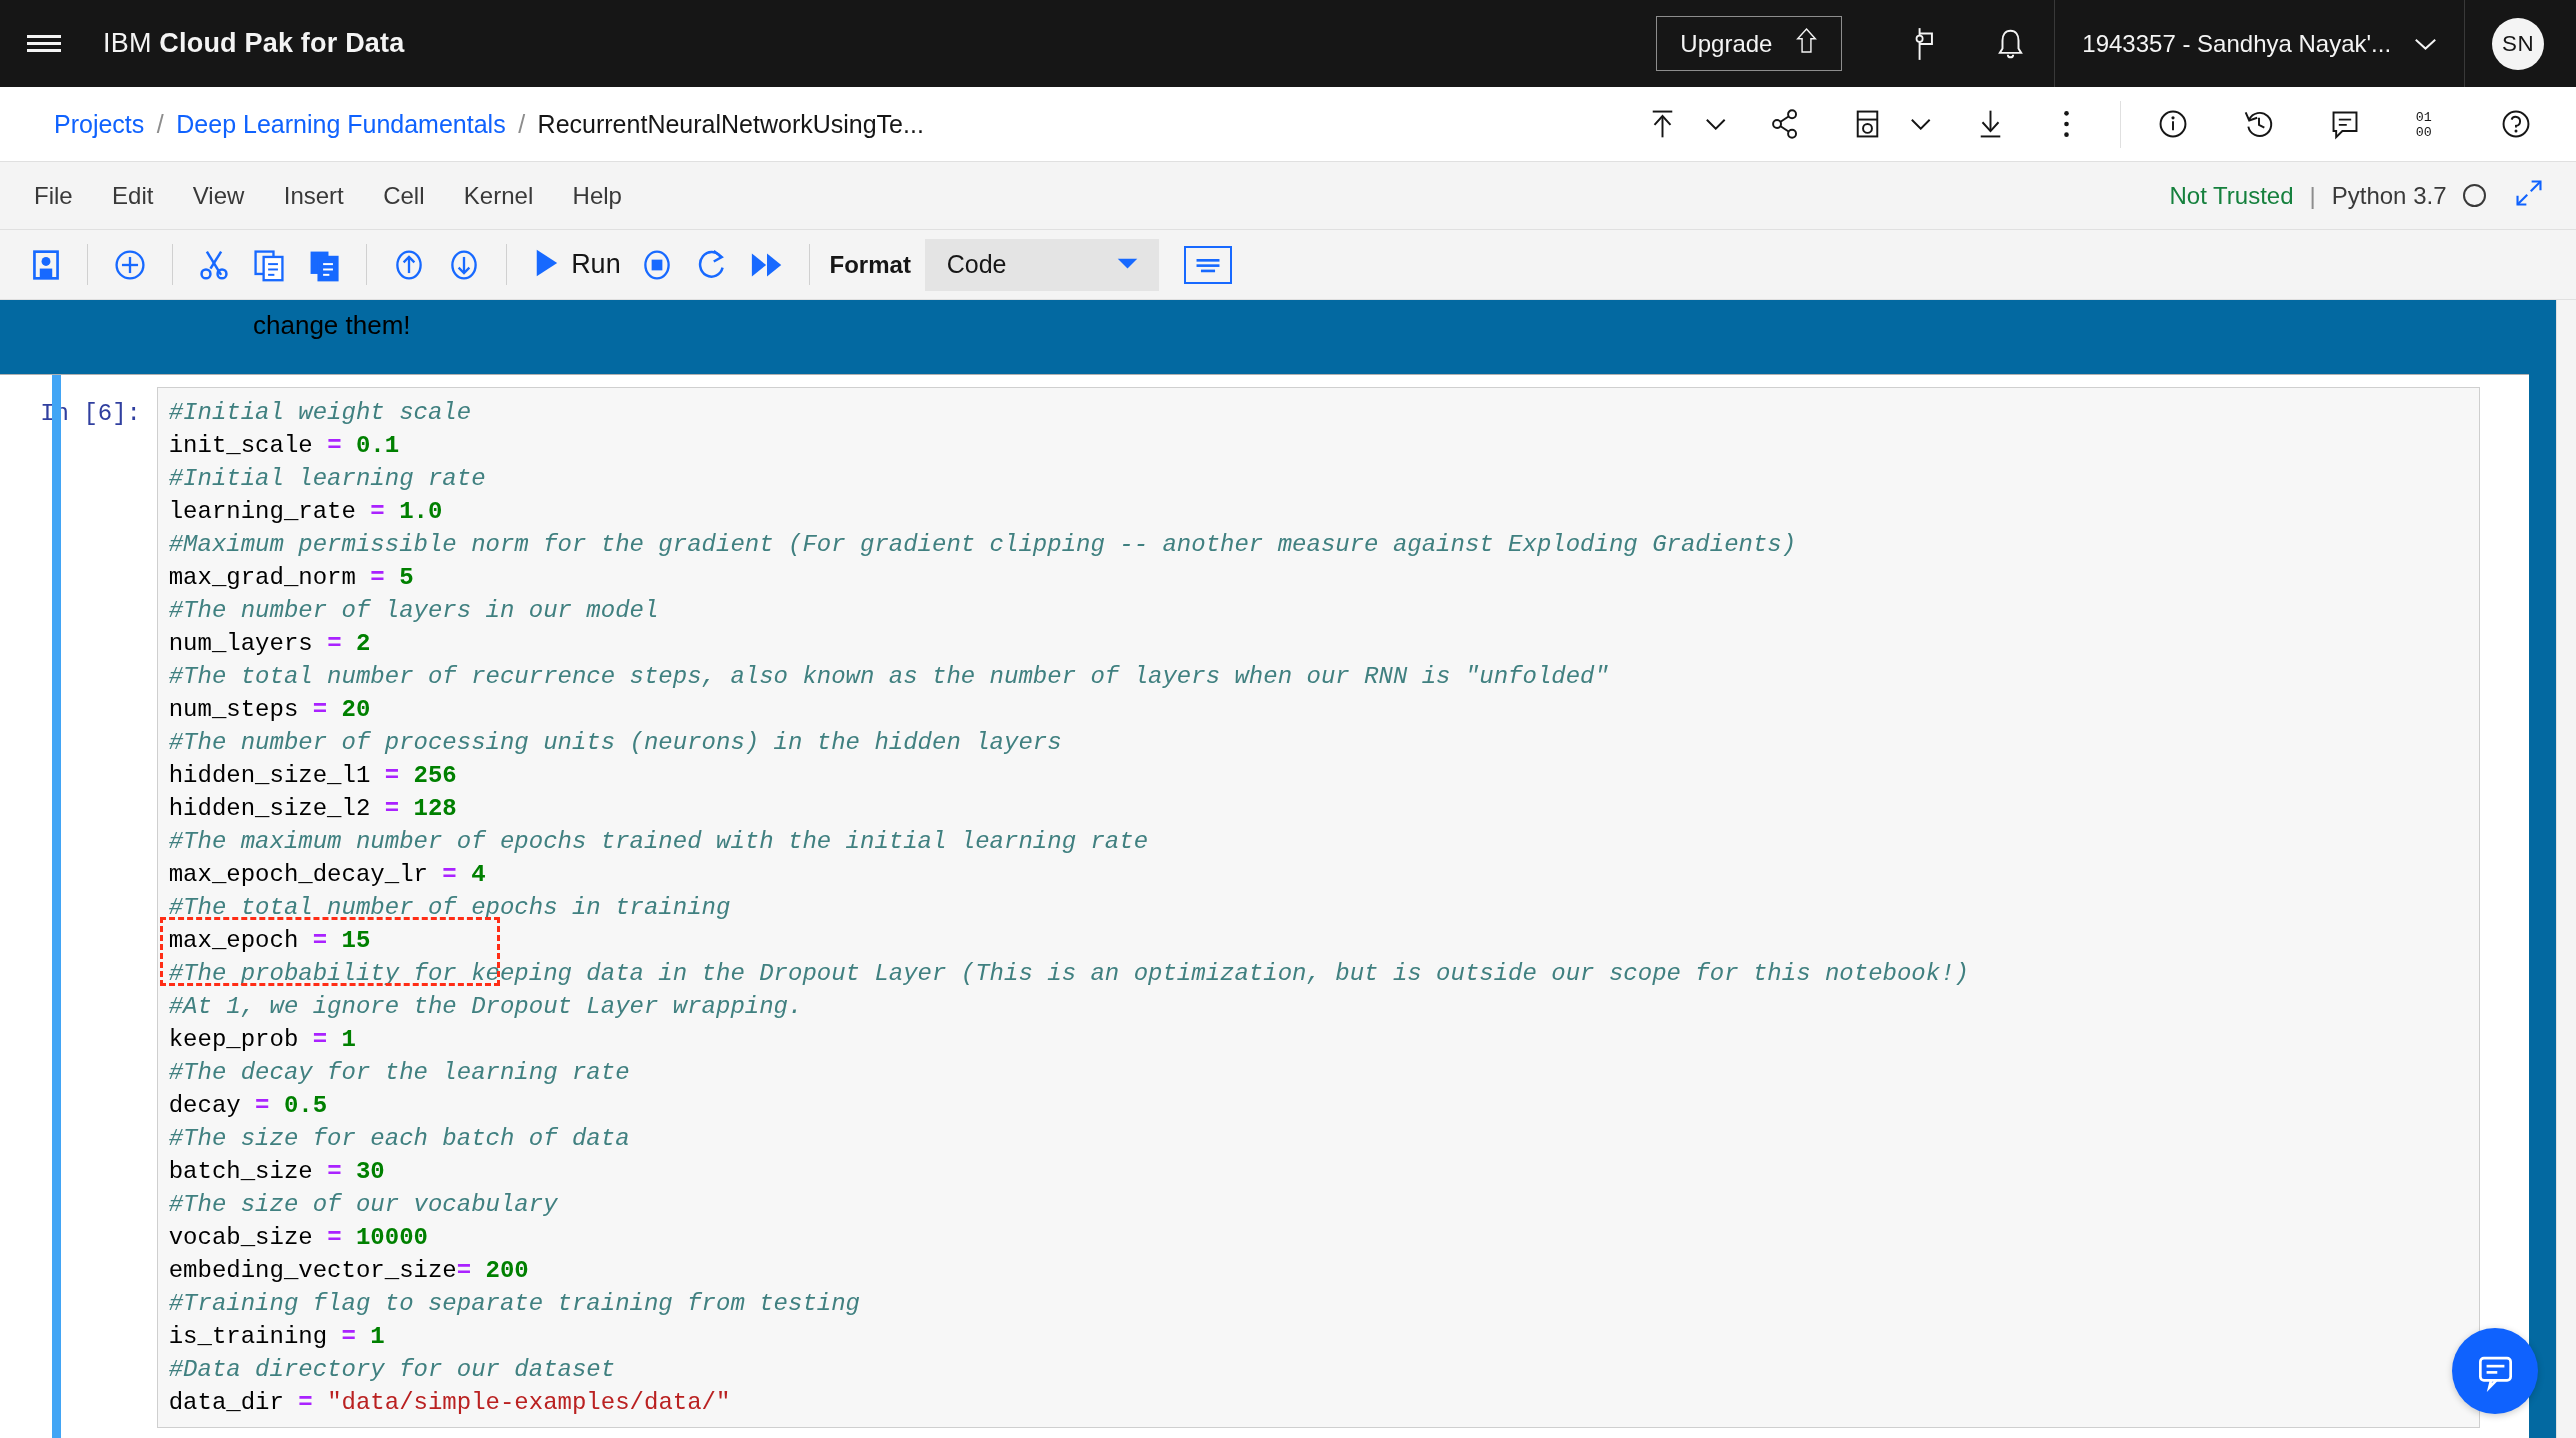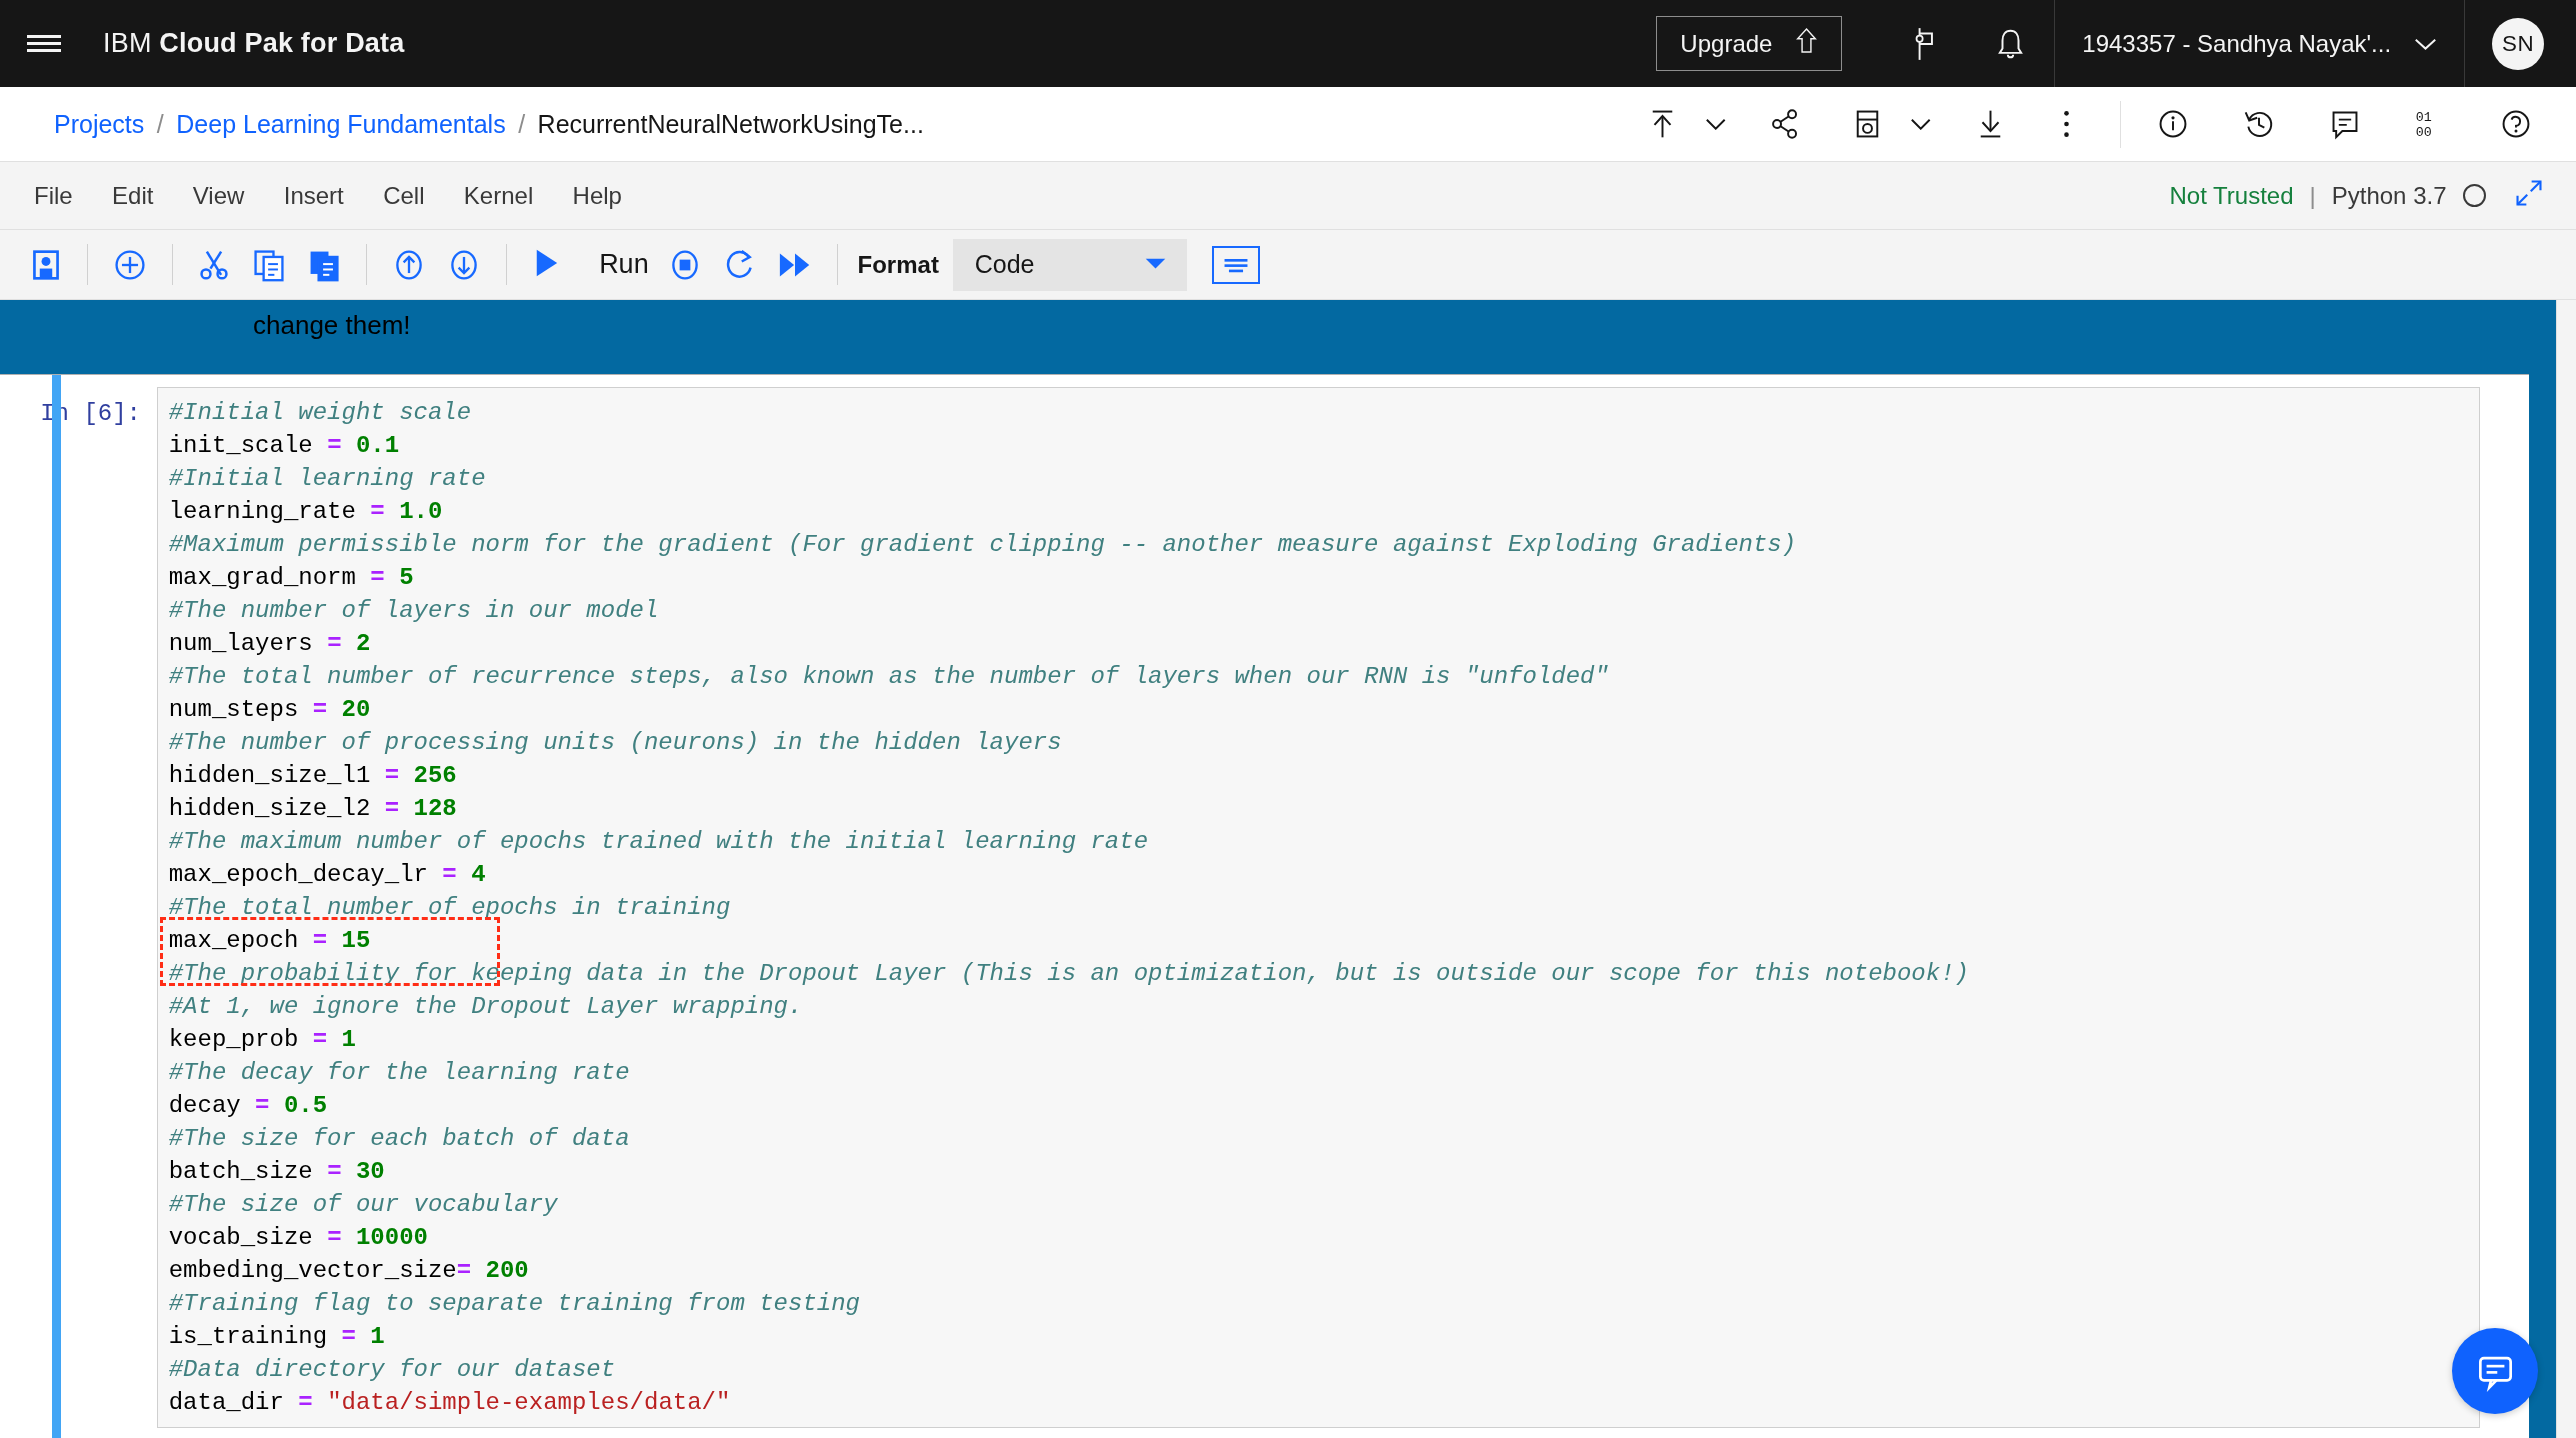--- a/index.html
+++ b/index.html
@@ -104,21 +104,21 @@
   }
   .nb-btn {
     width: 55px; height: 70px; display: flex; align-items: center;
     justify-content: center; cursor: pointer; color: #1769ff;
   }
   .nb-sep { width: 0.9px; height: 41px; background: #d0d0d0; margin: 0 14.3px; }
   .run-btn {
     display: flex; align-items: center; gap: 10.7px; cursor: pointer;
     padding: 0 9px 0 12.5px;
   }
-  .run-label { font-size: 27px; color: #161616; margin-left: 28px; }
+  .run-label { font-size: 27px; color: #161616; }
   .fmt-label { font-size: 24px; font-weight: 700; color: #161616; margin: 0 14.3px 0 5.4px; }
   .fmt-select {
     width: 234px; height: 52px; background: #e4e4e4; border: none;
     display: flex; align-items: center; justify-content: space-between;
     padding: 0 19.7px 0 21.5px; cursor: pointer;
   }
   .fmt-value { font-size: 25px; color: #161616; }
   .kbd-btn {
     width: 48px; height: 38px; border: 2.7px solid #1769ff; margin-left: 25px;
     display: flex; align-items: center; justify-content: center; cursor: pointer;

